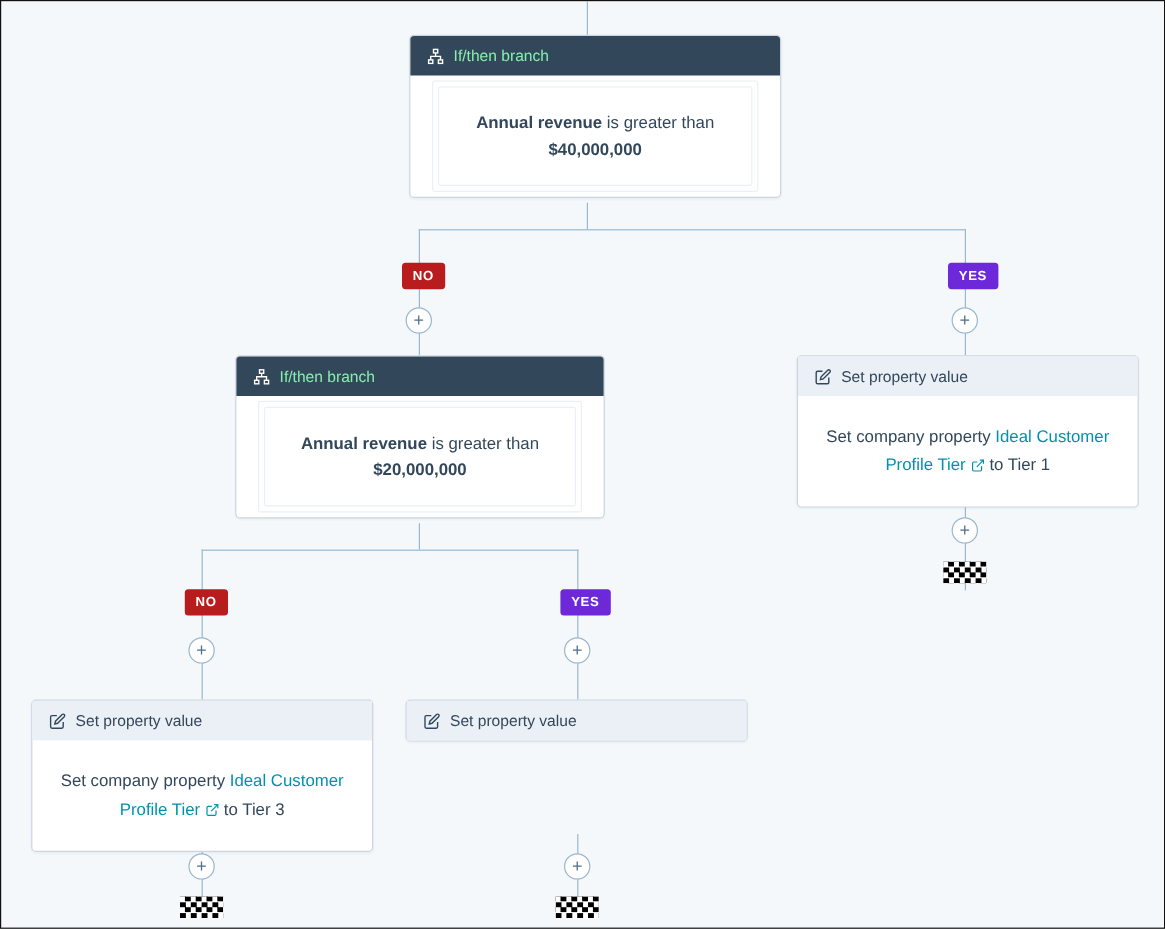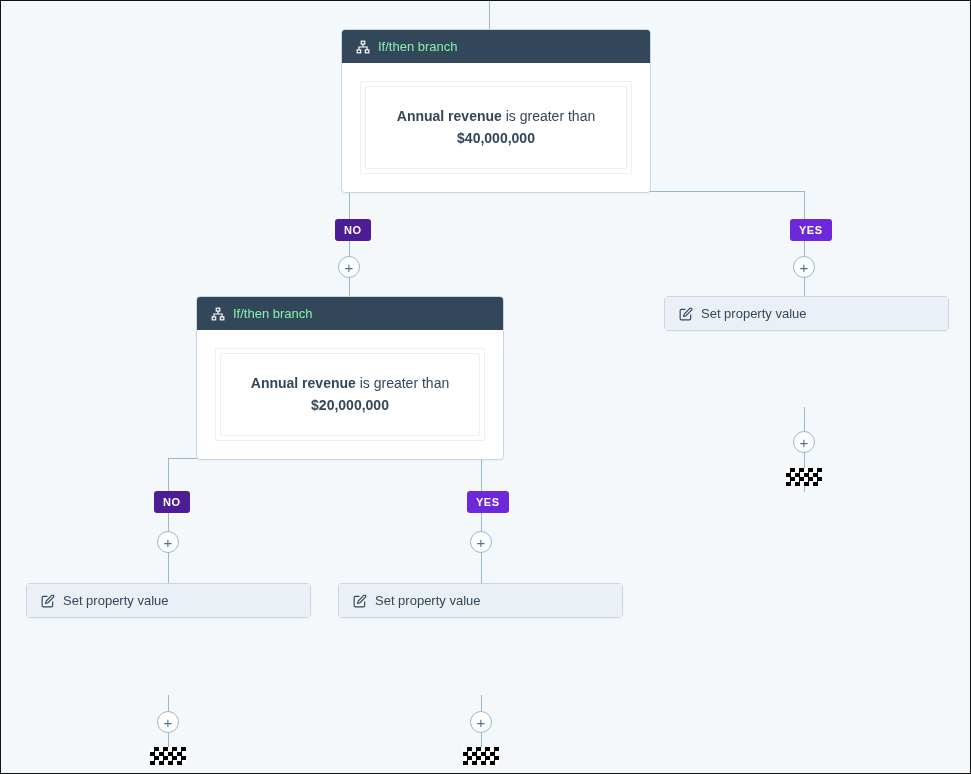--- a/index.html
+++ b/index.html
@@ -45,21 +45,21 @@
     background: #33475b;
     color: #86efac;
     border-top-left-radius: 3px;
     border-top-right-radius: 3px;
   }
   .card-header.light {
     background: #eaf0f6;
     color: #33475b;
   }
   .card-body {
-    padding: 18px 18px;
+    padding: 4px 18px;
   }
   .condition-outer {
     border: 1px solid #eaf0f6;
     padding: 4px;
     border-radius: 2px;
   }
   .condition-inner {
     border: 1px solid #eaf0f6;
     padding: 18px 12px;
     text-align: center;
@@ -81,21 +81,21 @@
   }
   .badge {
     position: absolute;
     font-size: 11px;
     font-weight: 700;
     padding: 5px 9px;
     border-radius: 3px;
     letter-spacing: 0.5px;
     z-index: 6;
   }
-  .badge.no { background: #4c1d95; color: #fff; }
+  .badge.no { background: #b91c1c; color: #fff; }
   .badge.yes { background: #6d28d9; color: #fff; }
 
   .add-btn {
     position: absolute;
     width: 22px;
     height: 22px;
     border: 1px solid #99b7cf;
     border-radius: 50%;
     background: #fff;
     color: #516f90;
@@ -184,20 +184,31 @@
   </div>
 
   <div class="card" style="left:663px; top:295px; width:285px;">
     <div class="card-header light">
       <svg class="icon-svg" width="14" height="14" viewBox="0 0 24 24" fill="none" stroke="#33475b" stroke-width="2">
         <path d="M11 4H4a2 2 0 0 0-2 2v14a2 2 0 0 0 2 2h14a2 2 0 0 0 2-2v-7"></path>
         <path d="M18.5 2.5a2.1 2.1 0 1 1 3 3L12 15l-4 1 1-4 9.5-9.5z"></path>
       </svg>
       <span>Set property value</span>
     </div>
+    <div class="set-prop-body">
+      <span>Set company property</span>
+      <span class="link-text"><span>Ideal Customer Profile Tier</span>
+        <svg class="ext-link-inline" width="12" height="12" viewBox="0 0 24 24" fill="none" stroke="#0091ae" stroke-width="2">
+            <path d="M18 13v6a2 2 0 0 1-2 2H5a2 2 0 0 1-2-2V8a2 2 0 0 1 2-2h6"></path>
+            <polyline points="15 3 21 3 21 9"></polyline>
+            <line x1="10" y1="14" x2="21" y2="3"></line>
+          </svg></span>
+      <span>to</span>
+      <span>Tier 1</span>
+    </div>
   </div>
 
   <div class="line vline" style="left:803px; top:406px; height:85px;"></div>
   <div class="add-btn" style="left:792px; top:430px;">+</div>
   <div class="finish" style="left:785px; top:467px;"></div>
 
   <div class="line vline" style="left:348px; top:435px; height:22px;"></div>
   <div class="line hline" style="left:167px; top:457px; width:314px;"></div>
   <div class="line vline" style="left:167px; top:457px; height:125px;"></div>
   <div class="line vline" style="left:480px; top:457px; height:125px;"></div>
@@ -210,20 +221,31 @@
   <div class="add-btn" style="left:469px; top:530px;">+</div>
 
   <div class="card" style="left:25px; top:582px; width:285px;">
     <div class="card-header light">
       <svg class="icon-svg" width="14" height="14" viewBox="0 0 24 24" fill="none" stroke="#33475b" stroke-width="2">
         <path d="M11 4H4a2 2 0 0 0-2 2v14a2 2 0 0 0 2 2h14a2 2 0 0 0 2-2v-7"></path>
         <path d="M18.5 2.5a2.1 2.1 0 1 1 3 3L12 15l-4 1 1-4 9.5-9.5z"></path>
       </svg>
       <span>Set property value</span>
     </div>
+    <div class="set-prop-body">
+      <span>Set company property</span>
+      <span class="link-text"><span>Ideal Customer Profile Tier</span>
+        <svg class="ext-link-inline" width="12" height="12" viewBox="0 0 24 24" fill="none" stroke="#0091ae" stroke-width="2">
+            <path d="M18 13v6a2 2 0 0 1-2 2H5a2 2 0 0 1-2-2V8a2 2 0 0 1 2-2h6"></path>
+            <polyline points="15 3 21 3 21 9"></polyline>
+            <line x1="10" y1="14" x2="21" y2="3"></line>
+          </svg></span>
+      <span>to</span>
+      <span>Tier 3</span>
+    </div>
   </div>
 
   <div class="card" style="left:337px; top:582px; width:285px;">
     <div class="card-header light">
       <svg class="icon-svg" width="14" height="14" viewBox="0 0 24 24" fill="none" stroke="#33475b" stroke-width="2">
         <path d="M11 4H4a2 2 0 0 0-2 2v14a2 2 0 0 0 2 2h14a2 2 0 0 0 2-2v-7"></path>
         <path d="M18.5 2.5a2.1 2.1 0 1 1 3 3L12 15l-4 1 1-4 9.5-9.5z"></path>
       </svg>
       <span>Set property value</span>
     </div>

